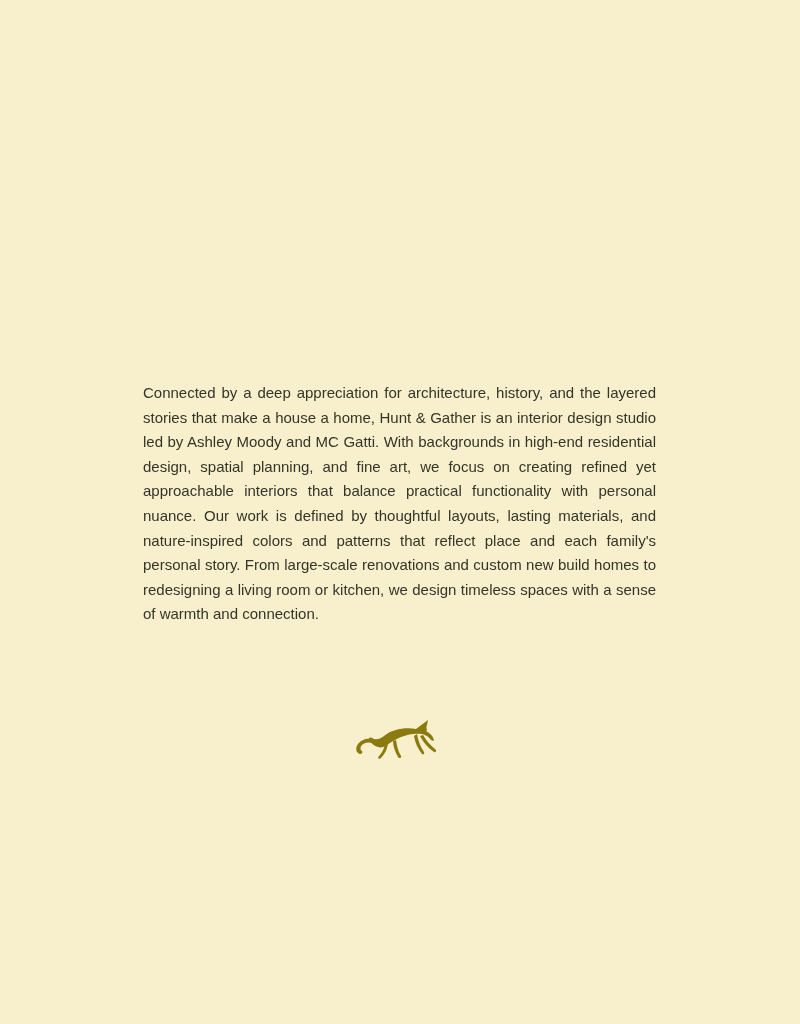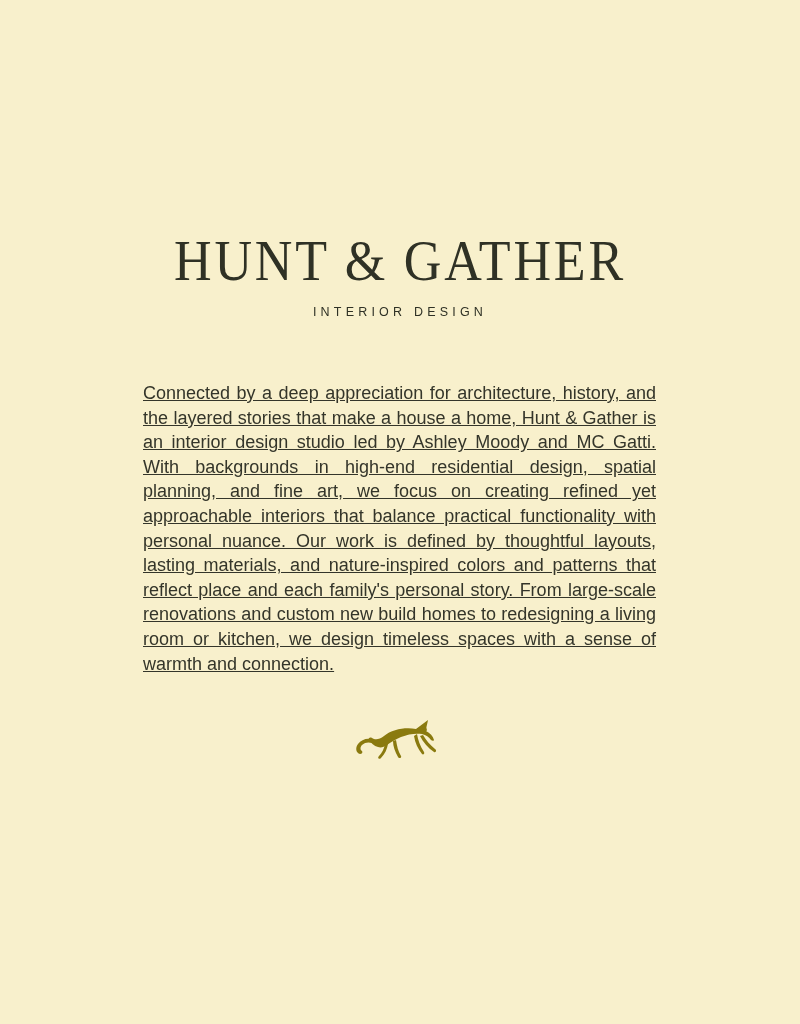--- a/index.html
+++ b/index.html
@@ -43,51 +43,46 @@
     font-size: 12.5px;
     letter-spacing: 4.2px;
     color: #2f3125;
     font-weight: 400;
   }
   .body-copy {
     position: absolute;
     top: 381px;
     left: 143px;
     width: 513px;
-    font-size: 18px;
+    font-size: 15px;
     line-height: 24.6px;
     color: #34352a;
     text-align: justify;
     text-justify: inter-word;
     font-weight: 400;
-    text-decoration: underline;
   }
   .body-copy p {
     margin: 0;
   }
   .fox-mark {
     position: absolute;
     top: 716px;
     left: 0;
     width: 800px;
     text-align: center;
   }
   .fox-mark svg {
     display: inline-block;
   }
 </style>
 </head>
 <body>
 
 <div class="page">
 
-  <div class="brand-block">
-    <h1 class="brand-title">HUNT &amp; GATHER</h1>
-    <div class="brand-subtitle">INTERIOR DESIGN</div>
-  </div>
 
   <div class="body-copy">
     <p>Connected by a deep appreciation for architecture, history, and the layered stories that make a house a home, Hunt &amp; Gather is an interior design studio led by Ashley Moody and MC Gatti. With backgrounds in high-end residential design, spatial planning, and fine art, we focus on creating refined yet approachable interiors that balance practical functionality with personal nuance. Our work is defined by thoughtful layouts, lasting materials, and nature-inspired colors and patterns that reflect place and each family's personal story. From large-scale renovations and custom new build homes to redesigning a living room or kitchen, we design timeless spaces with a sense of warmth and connection.</p>
   </div>
 
   <div class="fox-mark">
     <span>
       <svg width="92" height="56" viewBox="0 0 92 56" xmlns="http://www.w3.org/2000/svg" aria-hidden="true">
         <g fill="#8a7a0f">
 

